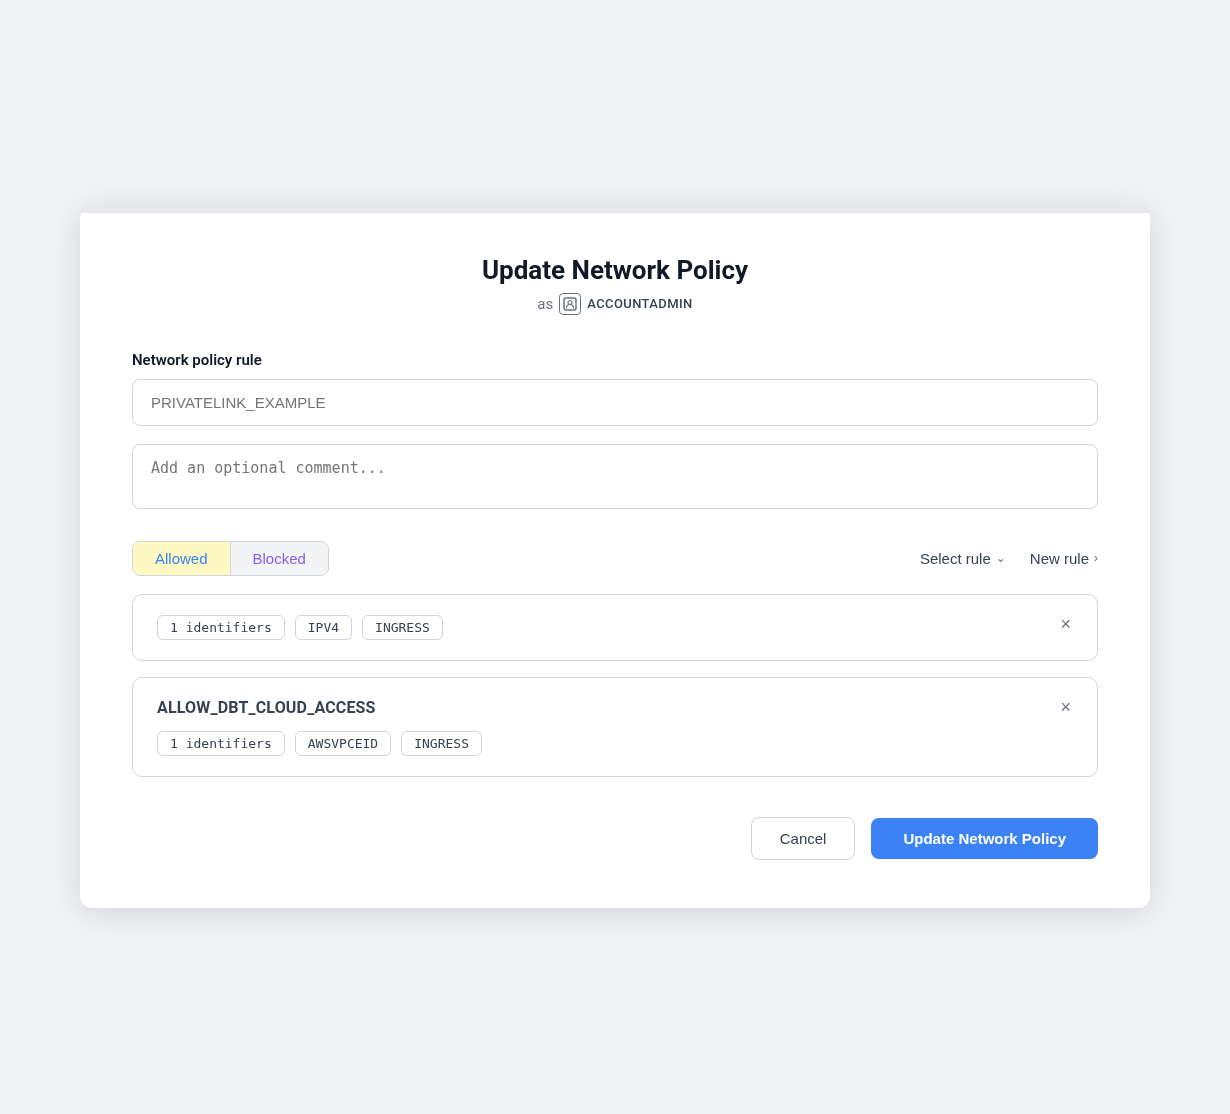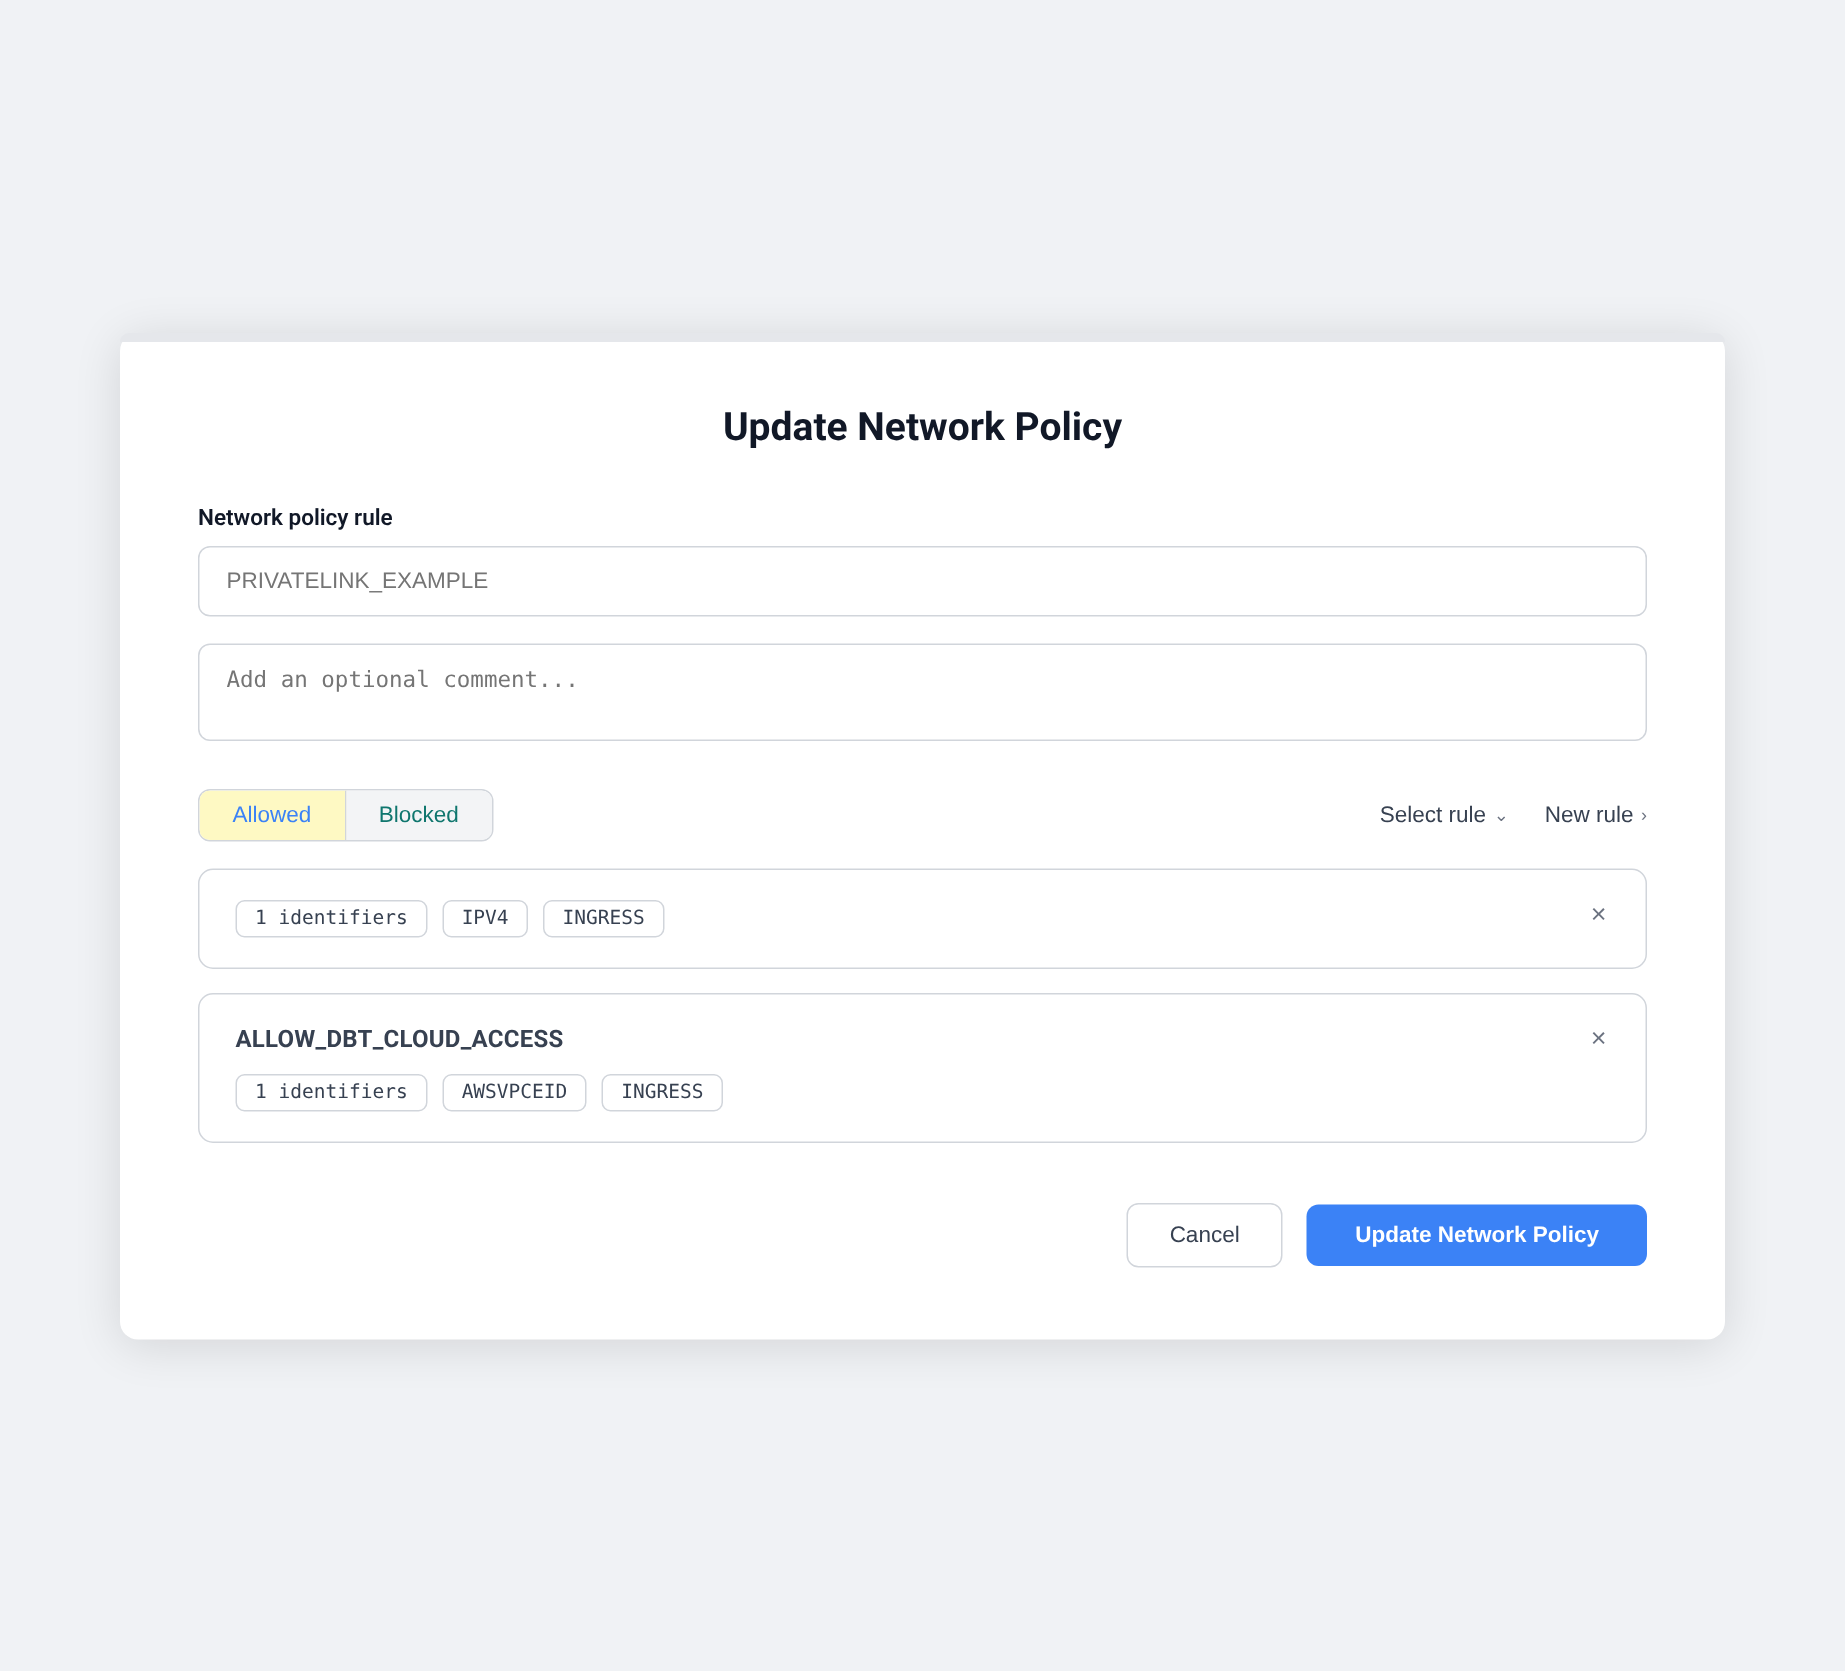--- a/index.html
+++ b/index.html
@@ -125,21 +125,21 @@
       border: none;
       outline: none;
     }
 
     .tab.active {
       color: #3b82f6;
       border-right: 1.5px solid #d1d5db;
     }
 
     .tab.inactive {
-      color: #0f766e;
+      color: #8b5cf6;
       background: #f3f4f6;
     }
 
     .actions {
       display: flex;
       align-items: center;
       gap: 24px;
     }
 
     .action-btn {
@@ -246,20 +246,31 @@
     }
   </style>
 </head>
 <body>
 
 <div class="modal">
   <div class="top-bar"></div>
 
   <div class="modal-header">
     <h1 class="modal-title">Update Network Policy</h1>
+    <div class="modal-subtitle">
+      <span>as</span>
+      <span class="role-icon">
+        <svg width="14" height="14" viewBox="0 0 14 14" fill="none" xmlns="http://www.w3.org/2000/svg">
+          <rect x="1" y="1" width="12" height="12" rx="2" stroke="#6b7280" stroke-width="1.5"></rect>
+          <circle cx="7" cy="5.5" r="2" stroke="#6b7280" stroke-width="1.2"></circle>
+          <path d="M3.5 11c0-1.933 1.567-3.5 3.5-3.5s3.5 1.567 3.5 3.5" stroke="#6b7280" stroke-width="1.2" stroke-linecap="round"></path>
+        </svg>
+      </span>
+      <span class="role-text">ACCOUNTADMIN</span>
+    </div>
   </div>
 
   <label class="field-label">Network policy rule</label>
   <input type="text" class="text-input" placeholder="PRIVATELINK_EXAMPLE" style="">
 
   <textarea class="comment-input" placeholder="Add an optional comment..." style=""></textarea>
 
   <div class="tabs-and-actions">
     <div class="tabs">
       <button class="tab active">Allowed</button>

